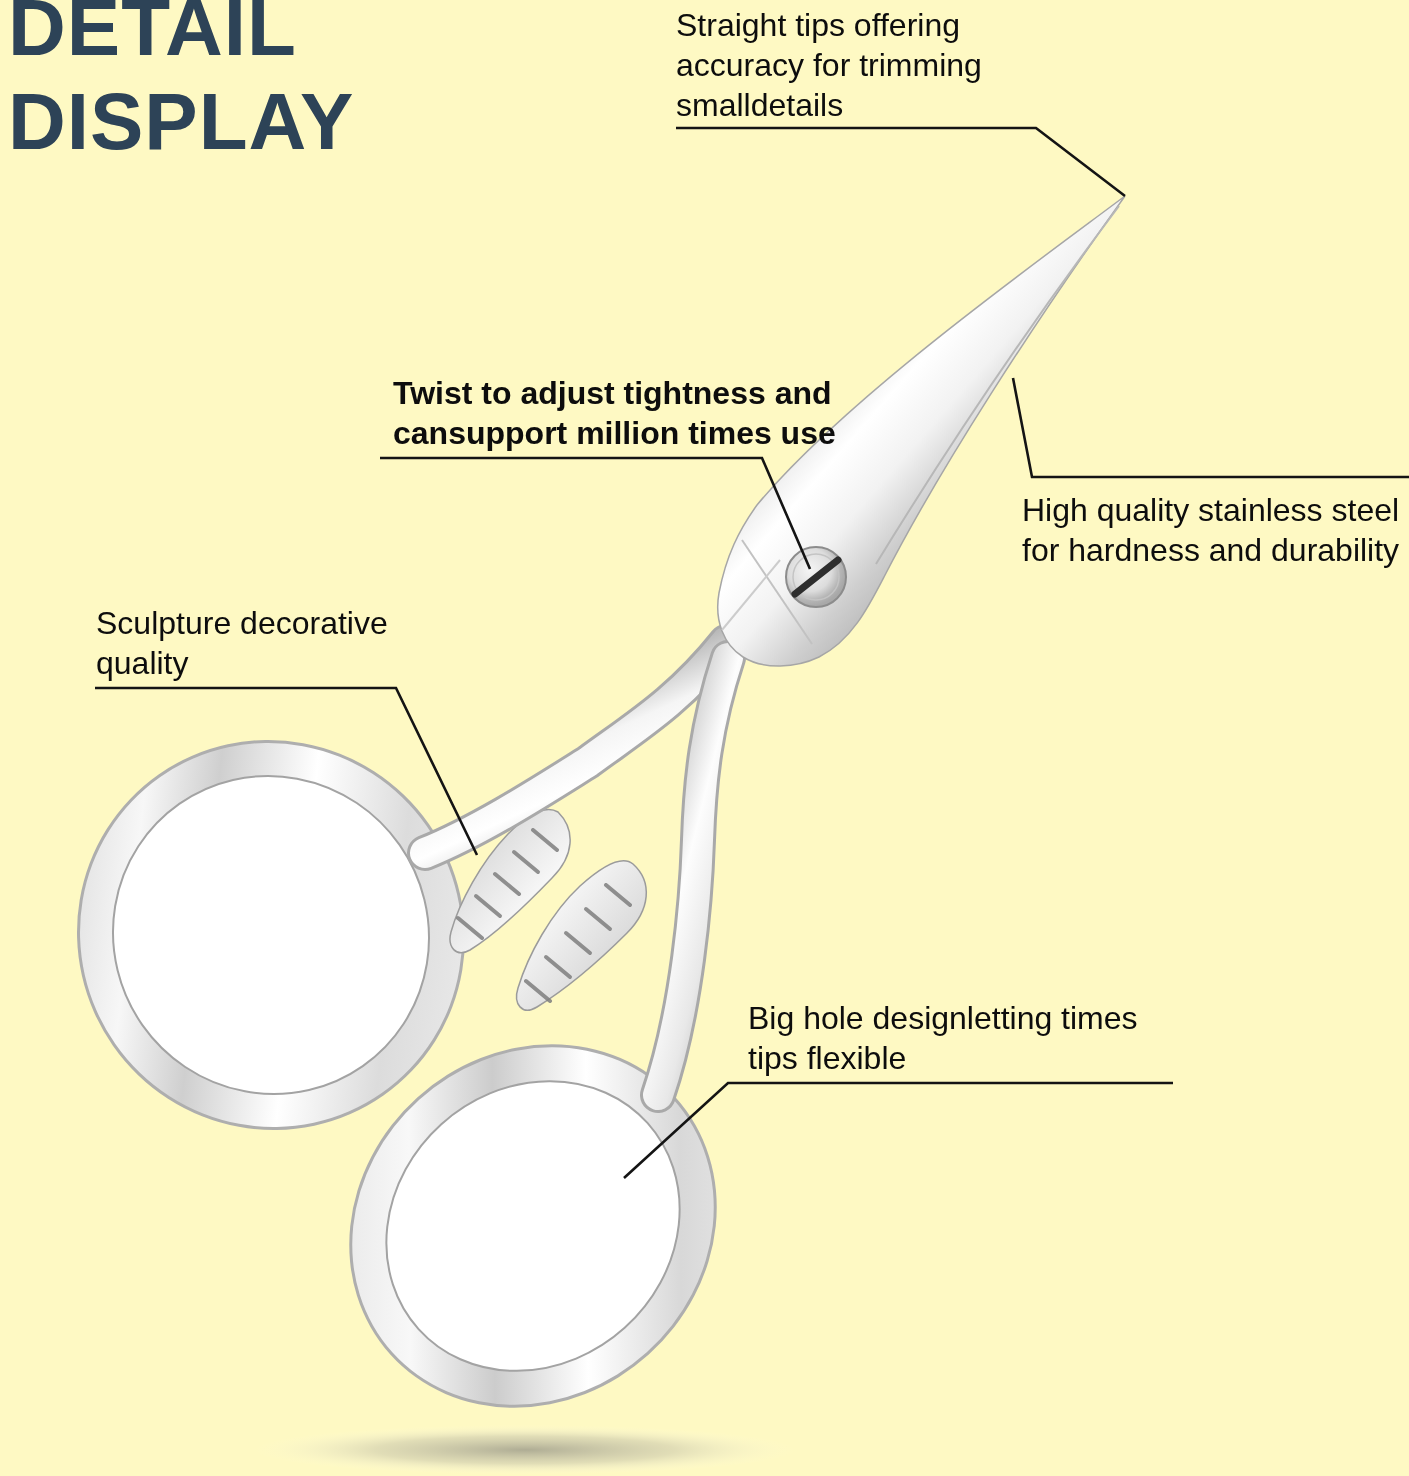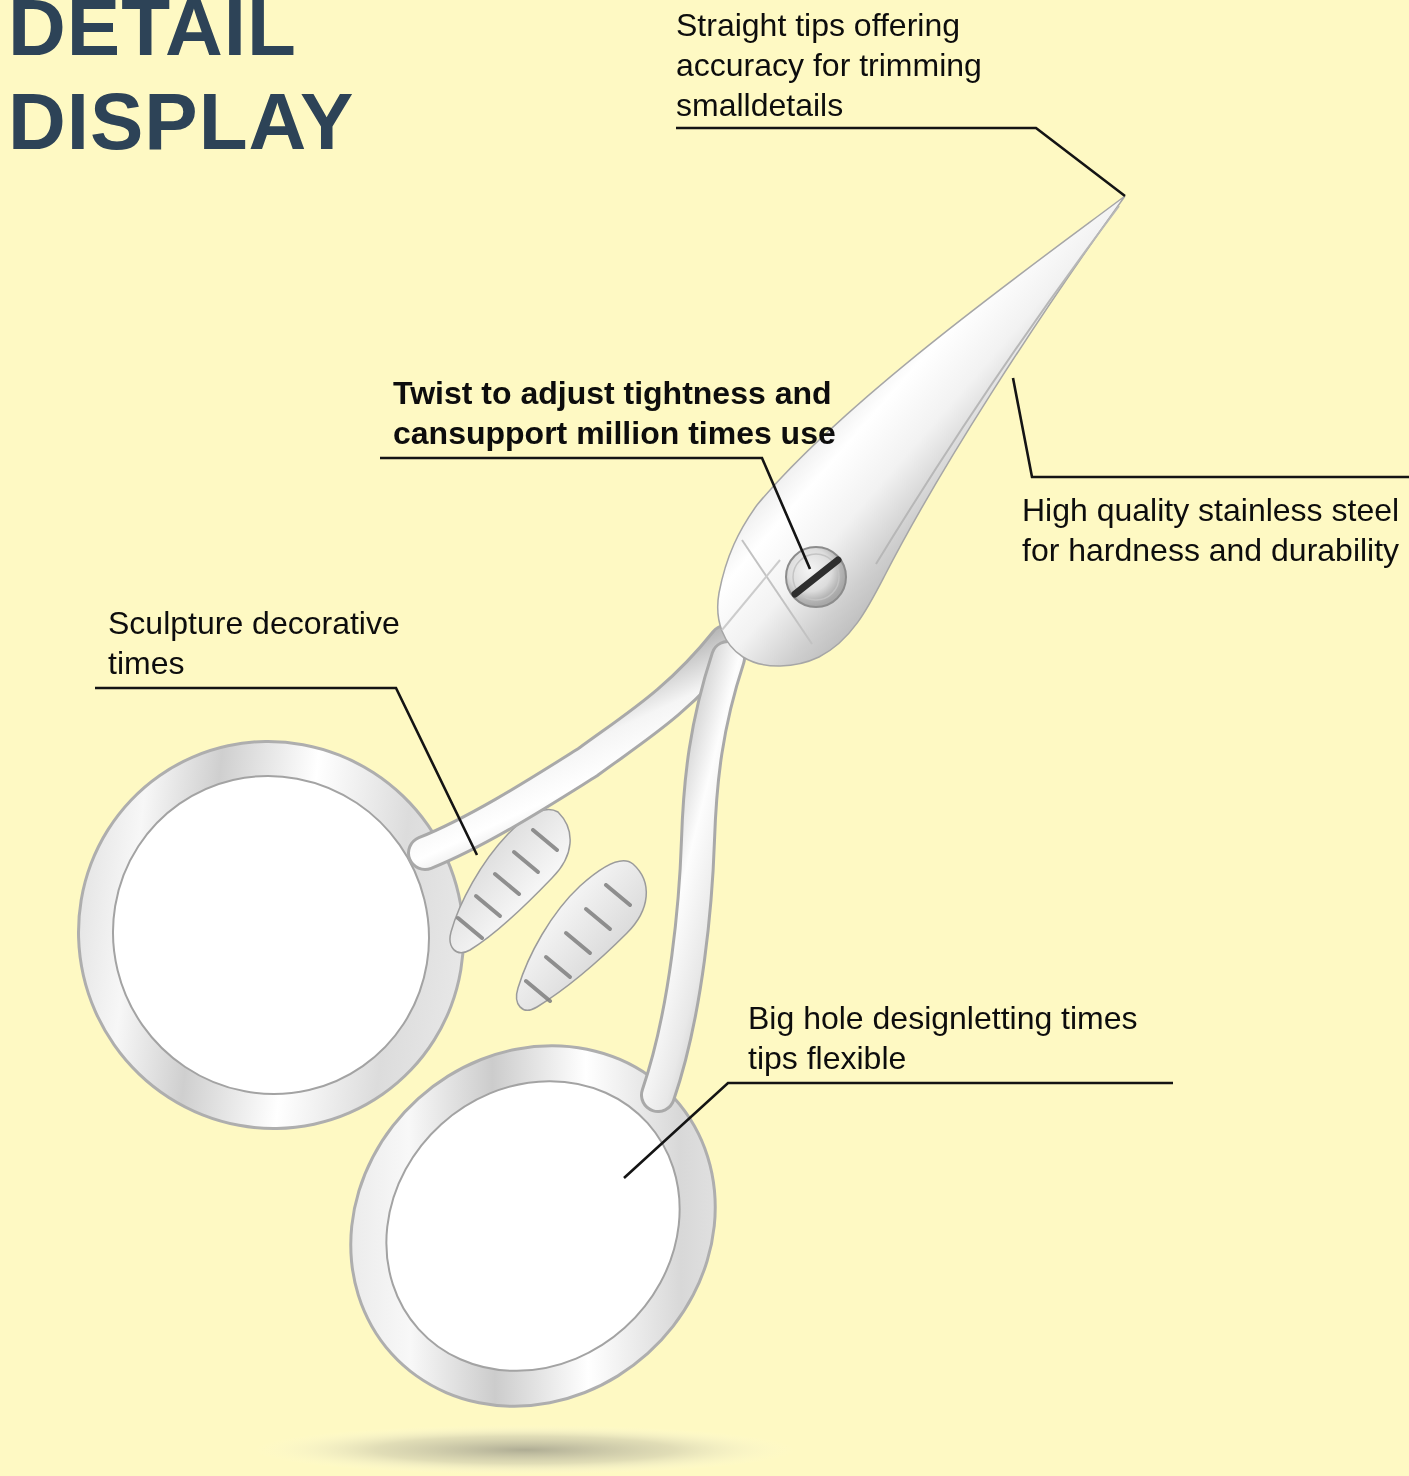--- a/index.html
+++ b/index.html
@@ -17,21 +17,21 @@
     white-space:nowrap;
   }
   .callout{
     position:absolute;
     font-size:32px;line-height:40px;
     color:#0d0d0d;white-space:nowrap;
   }
   #callout-straight-tips{left:676px;top:5px;}
   #callout-twist-screw{left:393px;top:373px;font-weight:bold;}
   #callout-stainless-steel{left:1022px;top:490px;}
-  #callout-sculpture-design{left:96px;top:603px;margin-left:12px;}
+  #callout-sculpture-design{left:96px;top:603px;}
   #callout-big-hole{left:748px;top:998px;}
   .art{position:absolute;left:0;top:0;}
 </style>
 </head>
 <body>
 
 <div class="canvas">
 
   <svg class="art" width="1409" height="1476" viewBox="0 0 1409 1476">
     <defs>
@@ -174,21 +174,21 @@
     <div>cansupport million times use</div>
   </div>
 
   <div class="callout" id="callout-stainless-steel">
     <div>High quality stainless steel</div>
     <div>for hardness and durability</div>
   </div>
 
   <div class="callout" id="callout-sculpture-design">
     <div>Sculpture decorative</div>
-    <div>times</div>
+    <div>quality</div>
   </div>
 
   <div class="callout" id="callout-big-hole">
     <div>Big hole designletting times</div>
     <div>tips flexible</div>
   </div>
 
 </div>
 
 </body></html>

